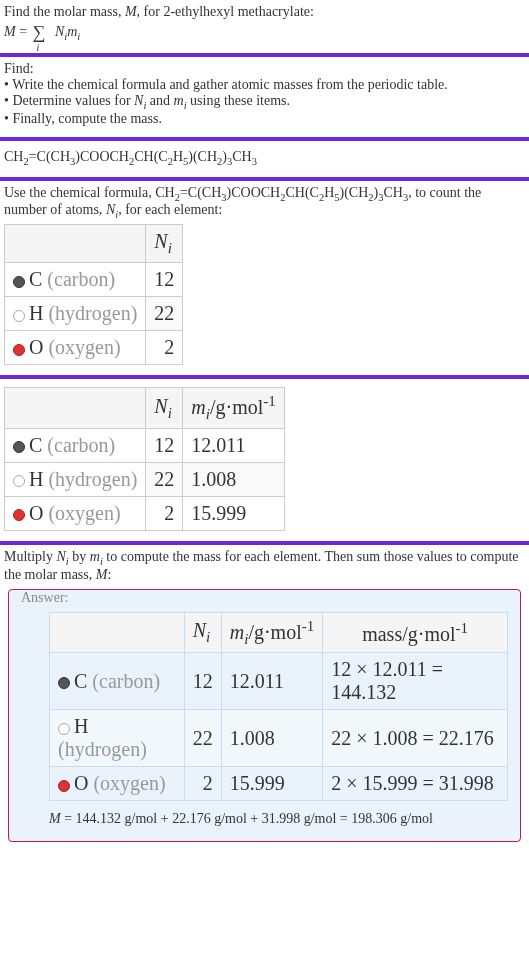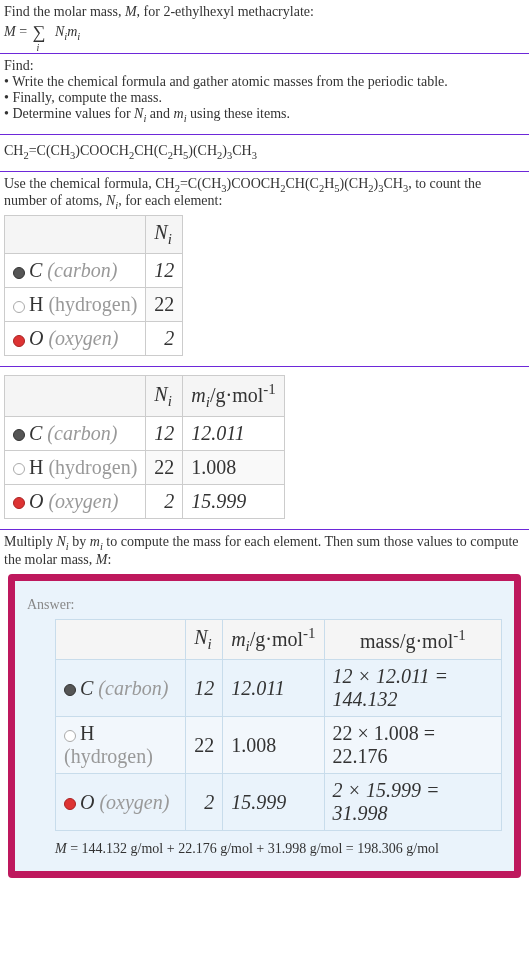--- a/index.html
+++ b/index.html
@@ -6,21 +6,21 @@
     margin: 0;
     padding: 0;
     font-family: Georgia, 'Times New Roman', serif;
     font-size: 14px;
     color: #333;
     background: #fff;
     width: 529px;
   }
   .section {
     padding: 4px 4px 10px 4px;
-    border-bottom: 1px solid #6d28d9;
+    border-bottom: 4px solid #6d28d9;
   }
   .section.no-border {
     border-bottom: none;
   }
   .formula-line {
     font-family: Georgia, serif;
   }
   sub {
     font-size: 0.75em;
     vertical-align: sub;
@@ -39,42 +39,42 @@
     border: 1px solid #ccc;
     padding: 5px 8px;
     text-align: left;
   }
   th {
     background: #f5f5f5;
     font-weight: normal;
     font-style: italic;
   }
   tr.odd td { background: #f9f9f9; }
-  tr.even td { background: #fff; font-style: italic; }
+  tr.even td { background: #fff; }
   tr.odd td.elname, tr.even td.elname { background: inherit; }
   td.num { text-align: right; }
   .element-dot {
     display: inline-block;
     width: 10px;
     height: 10px;
     border-radius: 50%;
     margin-right: 4px;
     vertical-align: middle;
     border: 1px solid #999;
   }
   .dot-c { background: #555; border-color:#333; }
   .dot-h { background: #fff; border-color:#aaa; }
   .dot-o { background: #d33; border-color:#a22; }
   .el-label { color: #999; }
   .answer-box {
     background: #eaf3fb;
-    border: 7px solid #be185d;
+    border: 1px solid #be185d;
     border-radius: 4px;
     margin: 6px 4px 4px 4px;
-    padding: 16px 12px 14px 12px;
+    padding: 0 12px 14px 12px;
   }
   .answer-box .label {
     color: #888;
     margin-bottom: 6px;
   }
   .answer-box table {
     margin-left: 28px;
   }
   .answer-box th, .answer-box td {
     border: 1px solid #c8dceb;
@@ -115,24 +115,24 @@
     <span class="sum-symbol">∑<span class="sub-i">i</span></span>
     <span style="margin-left:4px;">
       <span class="italic">N</span><sub class="italic">i</sub><span class="italic">m</span><sub class="italic">i</sub>
     </span>
   </div>
 </div>
 
 <div class="section">
   <div>Find:</div>
   <div>• Write the chemical formula and gather atomic masses from the periodic table.</div>
+  <div>
+    <span>• Determine values for </span><span class="italic">N</span><sub class="italic">i</sub><span> and </span><span class="italic">m</span><sub class="italic">i</sub><span> using these items.</span>
+  </div>
   <div>• Finally, compute the mass.</div>
-  <div>
-    <span>• Determine values for </span><span class="italic">N</span><sub class="italic">i</sub><span> and </span><span class="italic">m</span><sub class="italic">i</sub><span> using these items.</span>
-  </div>
 </div>
 
 <div class="section">
   <div class="formula-line" style="margin-top:4px;">
     <span>CH</span><sub>2</sub><span>=C(CH</span><sub>3</sub><span>)COOCH</span><sub>2</sub><span>CH(C</span><sub>2</sub><span>H</span><sub>5</sub><span>)(CH</span><sub>2</sub><span>)</span><sub>3</sub><span>CH</span><sub>3</sub>
   </div>
 </div>
 
 <div class="section">
   <div>

